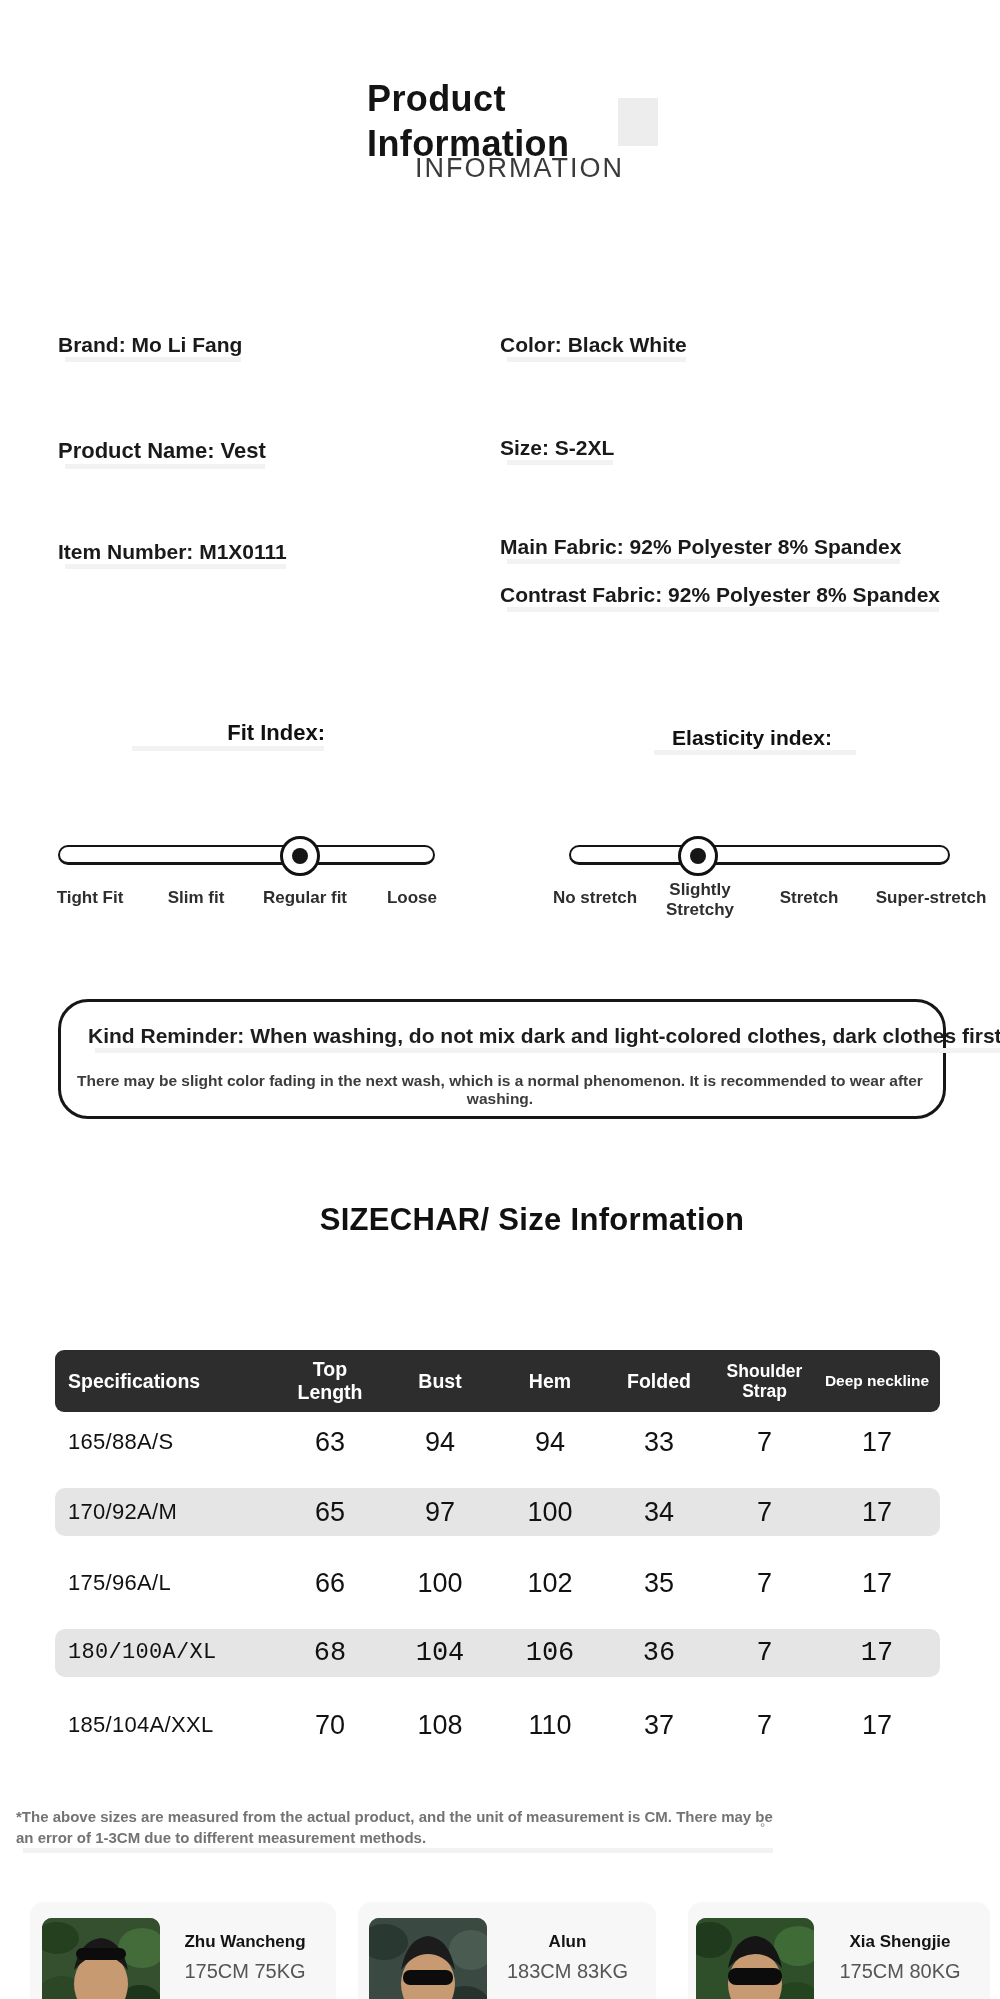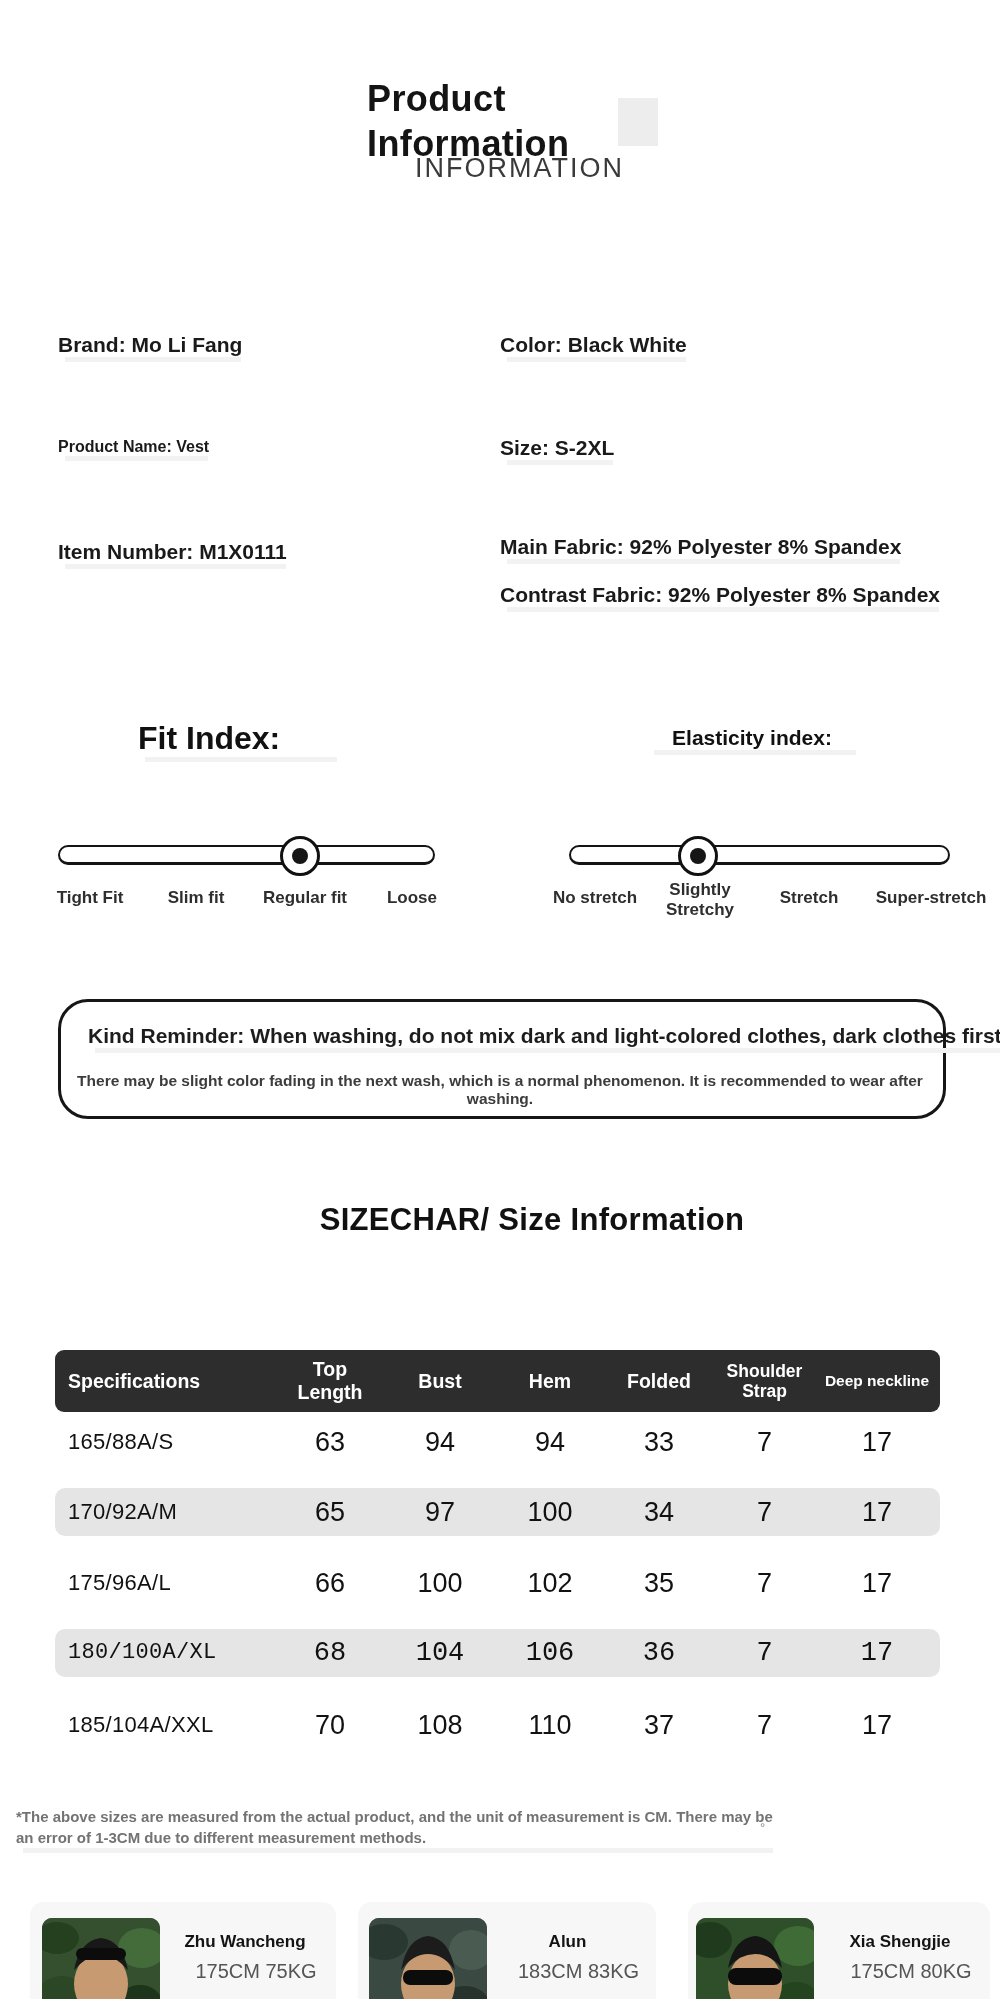--- a/index.html
+++ b/index.html
@@ -10,28 +10,28 @@
 
   
   .title-decor{left:618px;top:98px;width:40px;height:48px;background:#ededed;}
   .title{left:367px;top:76px;font-size:36px;font-weight:700;line-height:45px;letter-spacing:.4px;color:#141414;}
   .subtitle{left:415px;top:153px;font-size:27px;font-weight:400;letter-spacing:2px;color:#3a3a3a;}
 
   
   .detail{font-weight:700;color:#1a1a1a;white-space:nowrap;}
   .d-brand{left:58px;top:333px;font-size:21px;}
   .d-color{left:500px;top:333px;font-size:21px;}
-  .d-pname{left:58px;top:438px;font-size:16px;}
+  .d-pname{left:58px;top:438px;font-size:22px;}
   .d-size{left:500px;top:436px;font-size:21px;}
   .d-item{left:58px;top:540px;font-size:21px;}
   .d-mainfab{left:500px;top:535px;font-size:21px;}
   .d-contrastfab{left:500px;top:583px;font-size:21px;}
 
   
-  .fit-title{left:138px;top:720px;width:200px;text-align:left;font-size:32px;font-weight:700;}
+  .fit-title{left:125px;top:720px;width:200px;text-align:right;font-size:22px;font-weight:700;}
   .ela-title{left:647px;top:726px;width:210px;text-align:center;font-size:21px;font-weight:700;}
   .track{top:845px;height:20px;background:#fff;border:2px solid #141414;border-bottom-width:3px;border-radius:13px;box-sizing:border-box;}
   .track-fit{left:58px;width:377px;}
   .track-ela{left:569px;width:381px;}
   .knob{top:836px;width:40px;height:40px;border-radius:50%;background:#fff;border:3px solid #111;
         box-sizing:border-box;display:flex;align-items:center;justify-content:center;}
   .knob-fit{left:280px;}
   .knob-ela{left:678px;}
   .knob .dot{width:16px;height:16px;border-radius:50%;background:#161616;}
   .sl{top:888px;font-size:17px;font-weight:600;color:#2e2e2e;text-align:center;line-height:20px;}
@@ -73,21 +73,21 @@
   .degree{left:760px;top:1820px;font-size:13px;color:#888;}
 
   
   .card{top:1902px;height:120px;background:var(--card-bg,#f7f7f7);border-radius:14px;}
   .card1{left:30px;width:306px;}
   .card2{left:358px;width:298px;}
   .card3{left:688px;width:302px;}
   .photo{position:absolute;top:16px;width:118px;height:104px;border-radius:10px;overflow:hidden;background:#35502f;}
   .photo1{left:12px;} .photo2{left:11px;} .photo3{left:8px;}
   .pname{position:absolute;top:30px;font-size:17px;font-weight:700;color:#141414;text-align:center;}
-  .pstats{position:absolute;top:58px;font-size:20px;font-weight:400;color:#555;text-align:center;padding-left:11px;}
+  .pstats{position:absolute;top:58px;font-size:20px;font-weight:400;color:#555;text-align:center;}
   .pz1{left:130px;width:170px;} .pz2{left:127px;width:165px;} .pz3{left:128px;width:168px;}
 </style>
 </head>
 <body>
 
 <div class="page">
 
   <div class="abs title-decor"></div>
   <div class="abs title">
     <div>Product</div>

